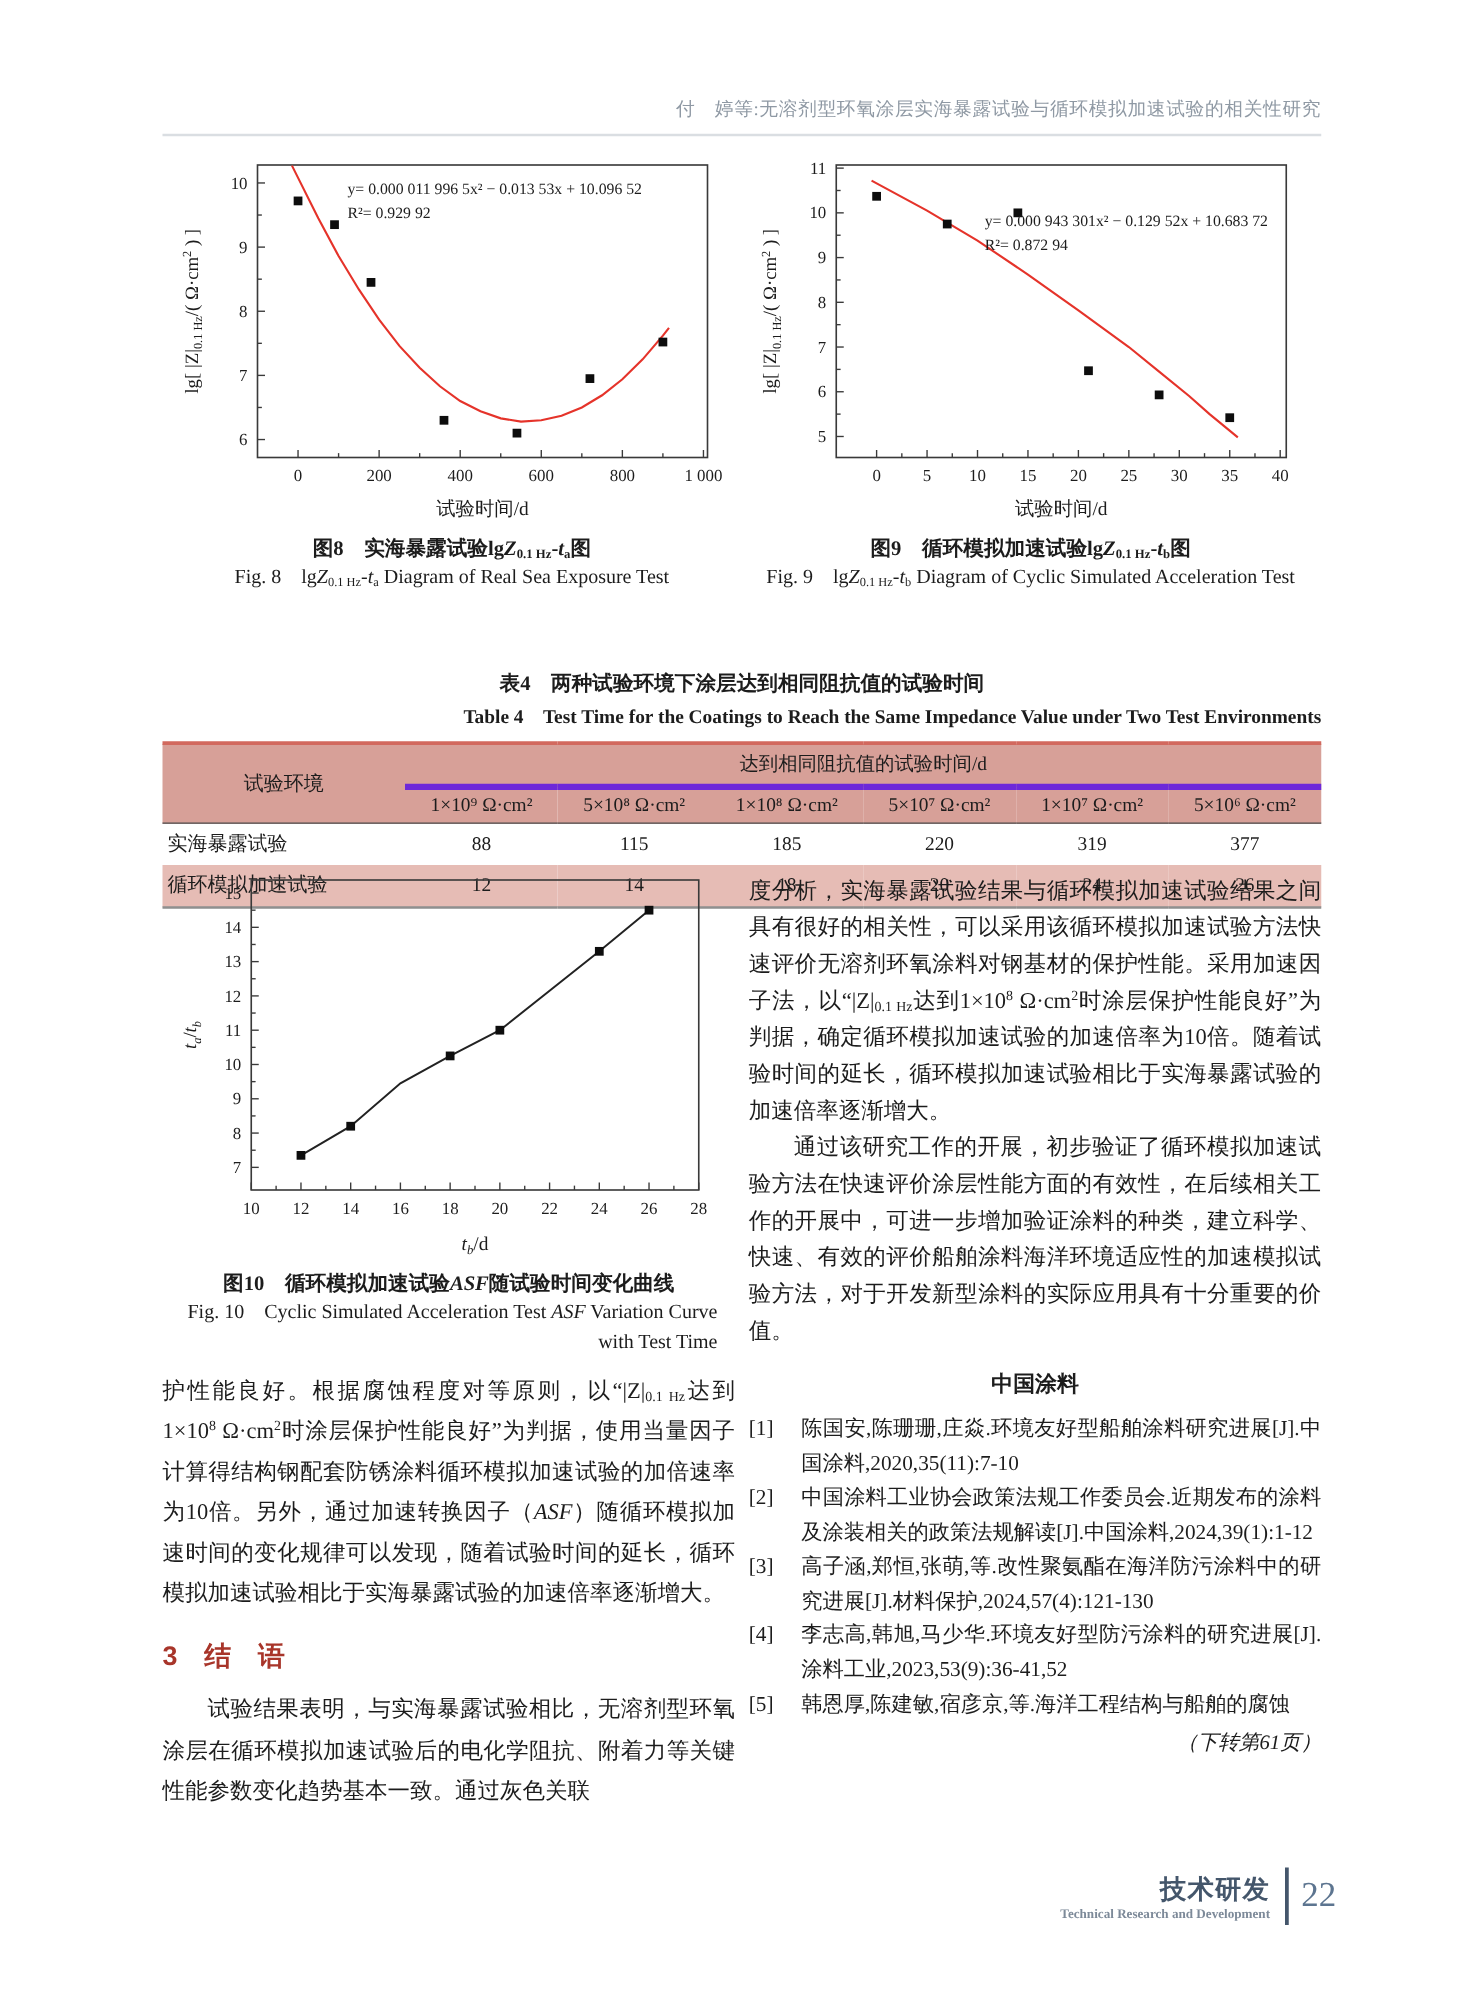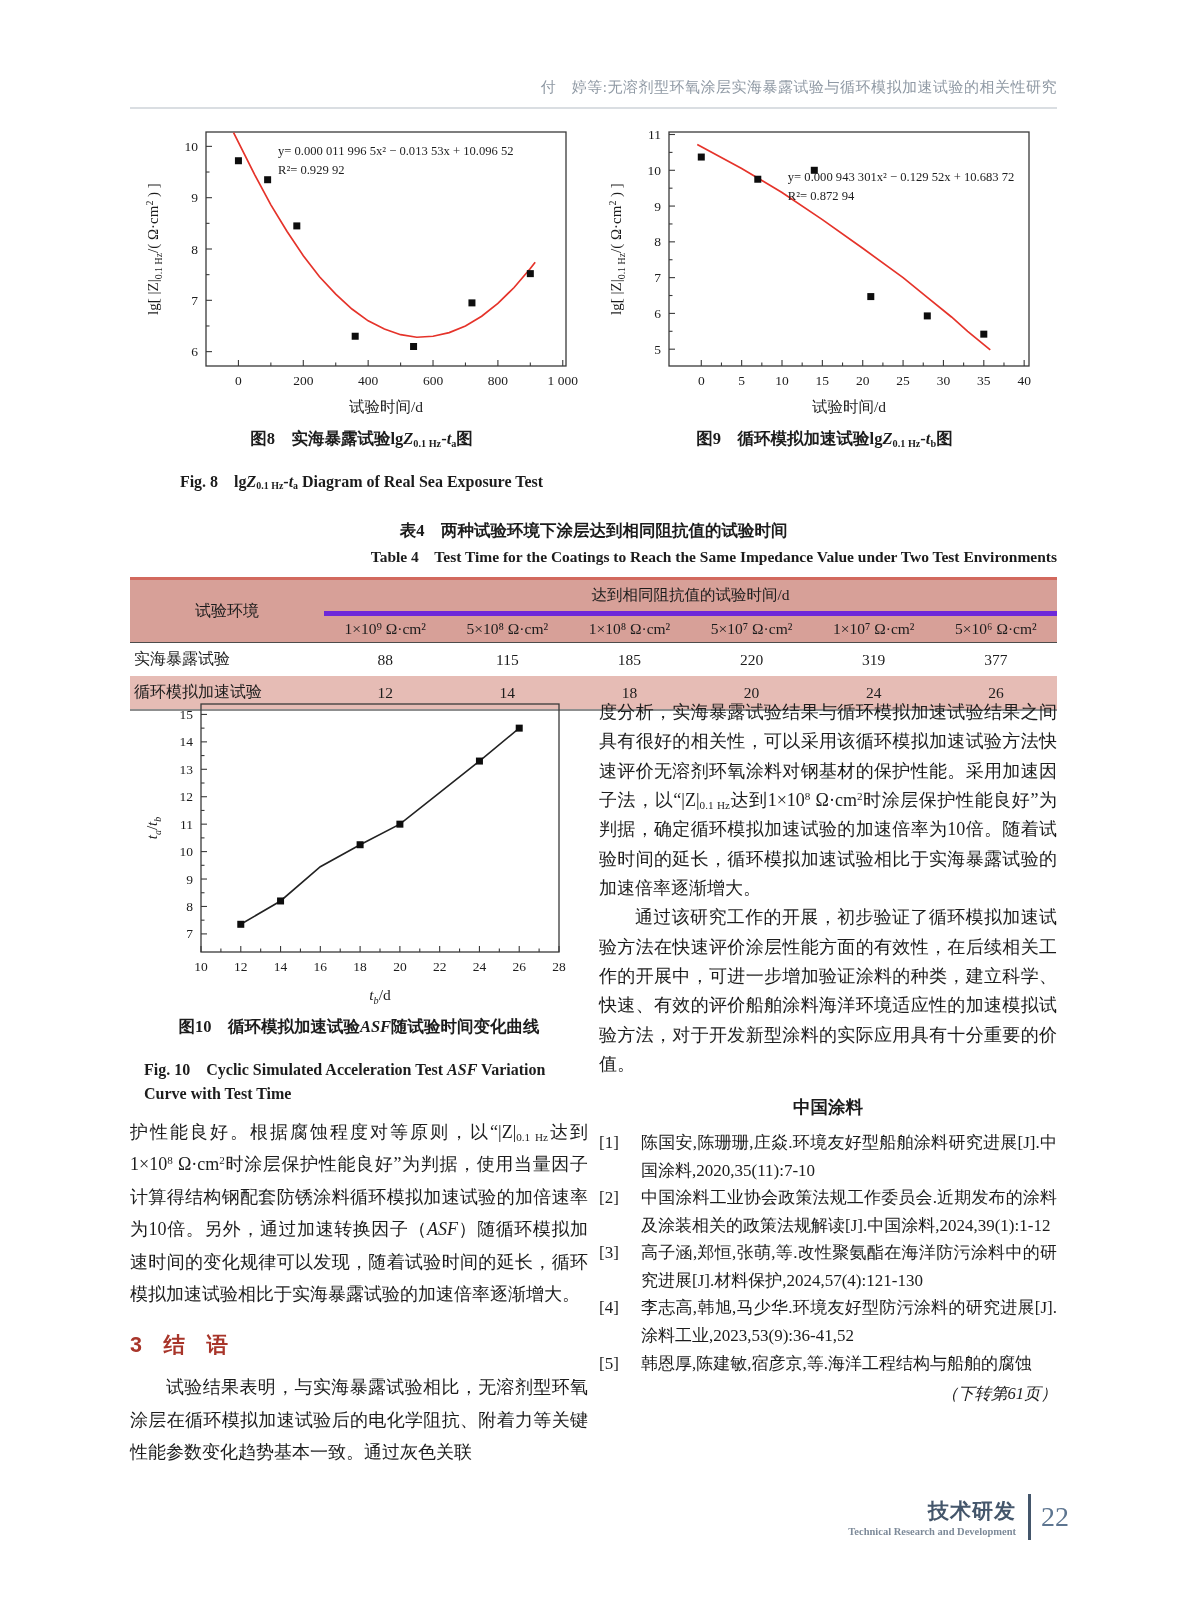--- a/index.html
+++ b/index.html
@@ -17,23 +17,23 @@
         font-family:"Liberation Serif", serif;color:#1c1c1c;padding-left:12px;}
   svg{overflow:visible;}
 
   .header{position:absolute;left:130px;top:78px;width:927px;text-align:right;
           font-size:15px;color:var(--header_gray);padding-bottom:10px;
           border-bottom:2px solid #dadee2;letter-spacing:0.5px;}
 
   .figrow{position:absolute;left:130px;top:120px;width:927px;display:flex;}
   .figcol{width:463px;display:flex;flex-direction:column;align-items:center;}
   .caption-zh{font-weight:bold;font-size:16.5px;margin-top:8px;text-align:center;}
-  .caption-en{font-weight:bold;font-size:16px;text-align:left;margin-top:20px;line-height:1.5;max-width:430px;}
-
-  .tableblock{position:absolute;left:130px;top:520px;width:927px;}
+  .caption-en{font-weight:normal;font-size:16px;text-align:right;margin-top:0;line-height:1.5;max-width:430px;}
+
+  .tableblock{position:absolute;left:130px;top:536px;width:927px;}
   .tbl-title-zh{text-align:center;font-weight:bold;font-size:16.5px;}
   .tbl-title-en{text-align:right;font-weight:bold;font-size:15.5px;margin-top:5px;}
   table.t4{width:100%;border-collapse:collapse;margin-top:9px;
            border-top:3px solid var(--table_top_rule);
            border-bottom:2.5px solid #8f8f8f;font-size:15.5px;}
   table.t4 td{padding:4px 4px;text-align:center;}
   table.t4 .hdr{background:var(--table_header_bg);}
   table.t4 .group-cell{border-bottom:5px solid #6d28d9;padding:5px 4px;}
   table.t4 .th2{border-bottom:1.5px solid #4c4c4c;padding:4px 2px;}
   table.t4 .env{border-bottom:1.5px solid #4c4c4c;font-size:16px;}
@@ -198,20 +198,21 @@
               <rect x="318.79596412556054" y="192.40825688073397" width="7" height="7" fill="#0d0d0d"></rect>
               <rect x="375.2982062780269" y="210.6559633027523" width="7" height="7" fill="#0d0d0d"></rect>
             </g>
             <text x="182.8" y="61.14" font-size="12.6">y= 0.000 943 301x² − 0.129 52x + 10.683 72</text>
             <text x="182.8" y="80.14" font-size="12.6">R²= 0.872 94</text>
             <text x="244" y="292" text-anchor="middle" font-size="15.5"><tspan font-size="15.5" dy="0">试验时间/d</tspan></text>
             <text transform="translate(16 129) rotate(-90)" text-anchor="middle" font-size="15"><tspan font-size="15" dy="0">lg[ |Z|</tspan><tspan font-size="9.9" dy="3.5">0.1 Hz</tspan><tspan font-size="15" dy="-3.5">/( Ω·cm</tspan><tspan font-size="9.9" dy="-5">2</tspan><tspan font-size="15" dy="5"> ) ]</tspan></text>
           </g>
         </svg>
       <div class="caption-zh"><span>图9　循环模拟加速试验lg</span><span class="rs-i">Z</span><span class="rs-sub">0.1 Hz</span><span>-</span><span class="rs-i">t</span><span class="rs-sub">b</span><span>图</span></div>
+      <div class="caption-en"><span>Fig. 9　lg</span><span class="rs-i">Z</span><span class="rs-sub">0.1 Hz</span><span>-</span><span class="rs-i">t</span><span class="rs-sub">b</span><span> Diagram of Cyclic Simulated Acceleration Test</span></div>
     </div>
   </div>
 
   <div class="tableblock">
     <div class="tbl-title-zh">表4　两种试验环境下涂层达到相同阻抗值的试验时间</div>
     <div class="tbl-title-en">Table 4　Test Time for the Coatings to Reach the Same Impedance Value under Two Test Environments</div>
     <table class="t4">
         <tbody>
           <tr>
             <td class="hdr env" rowspan="2">试验环境</td>

